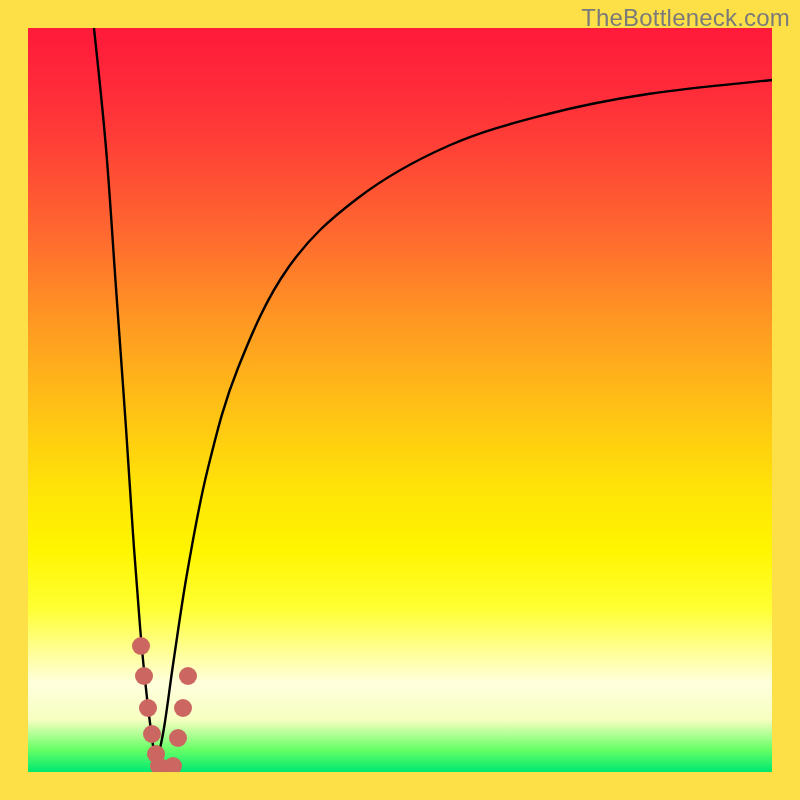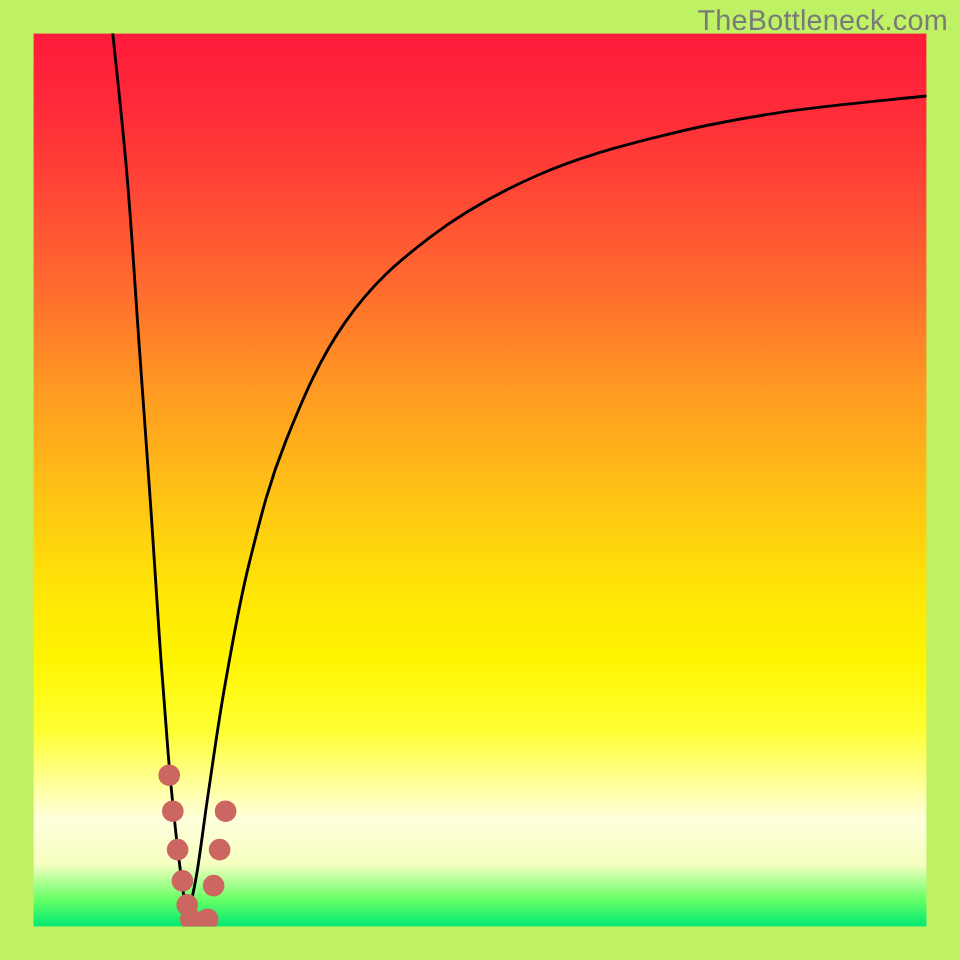--- a/index.html
+++ b/index.html
@@ -9,21 +9,21 @@
     height: 800px;
     background: #000;
     overflow: hidden;
   }
   .frame {
     position: absolute;
     left: 0;
     top: 0;
     width: 800px;
     height: 800px;
-    background: #bef264;
+    background: #fde047;
   }
   .plot-area {
     position: absolute;
     left: 28px;
     top: 28px;
     width: 744px;
     height: 744px;
     background: linear-gradient(to bottom,
       #ff1a3a 0%,
       #ff2a3a 8%,

